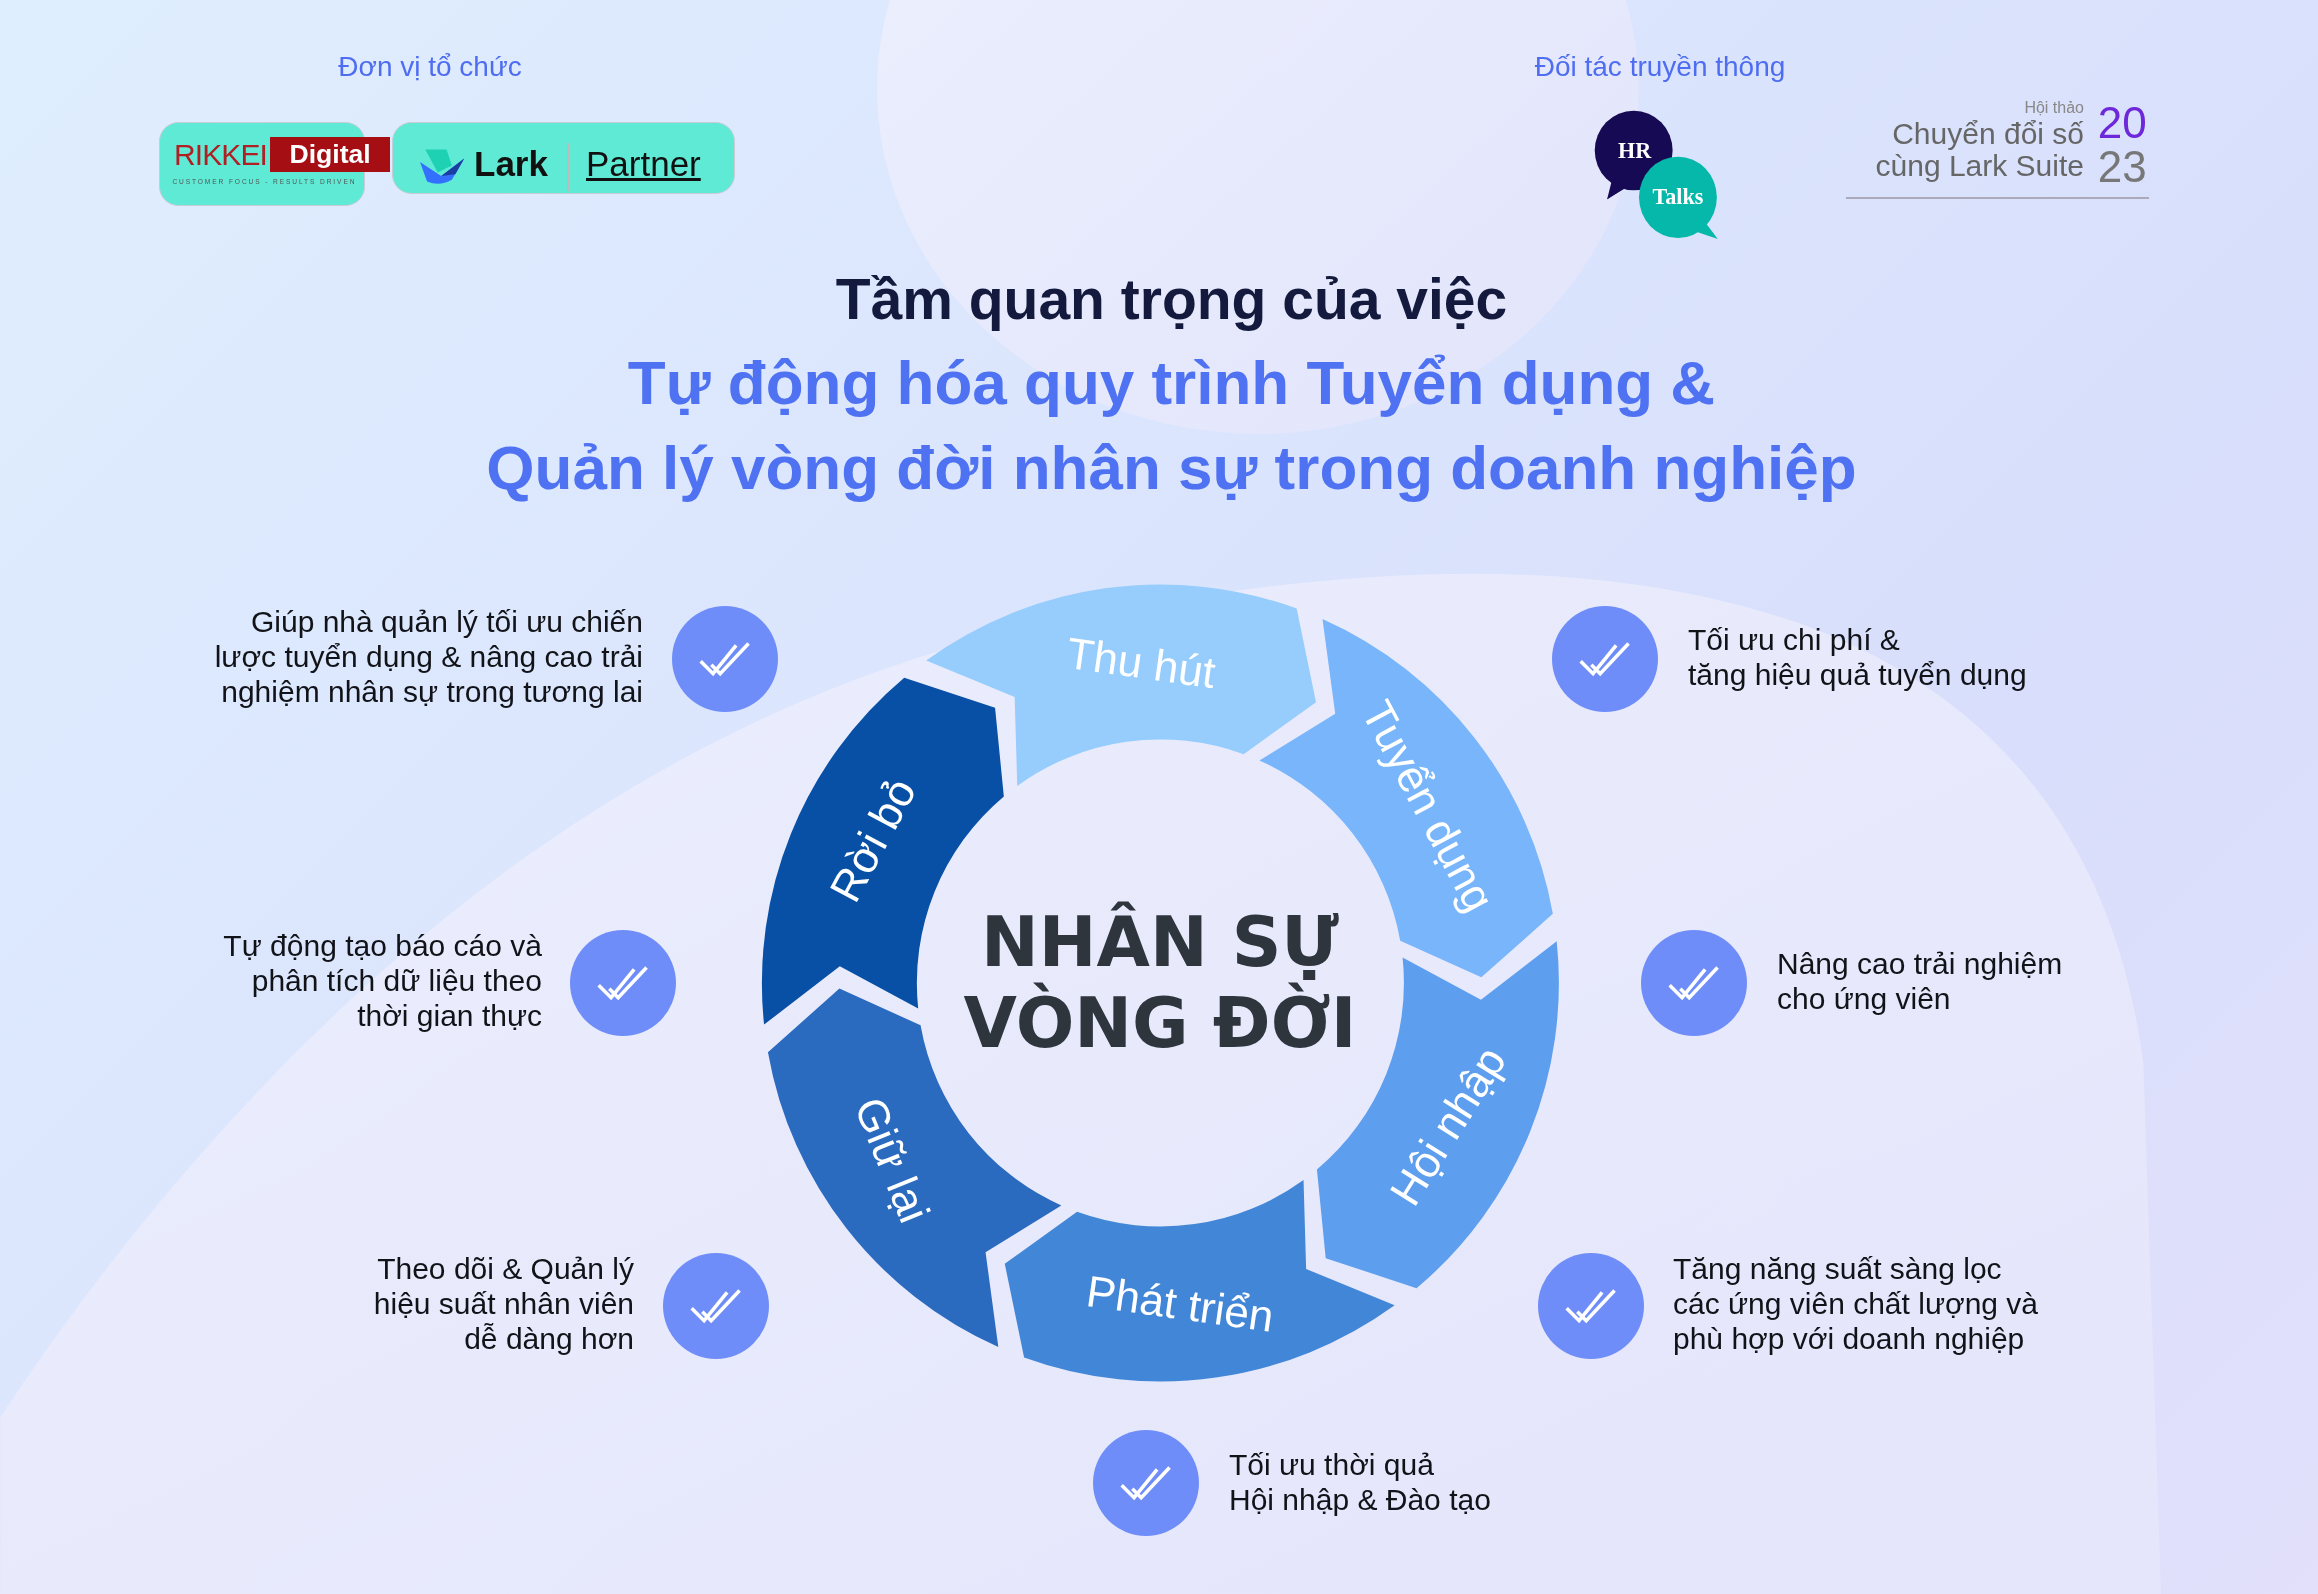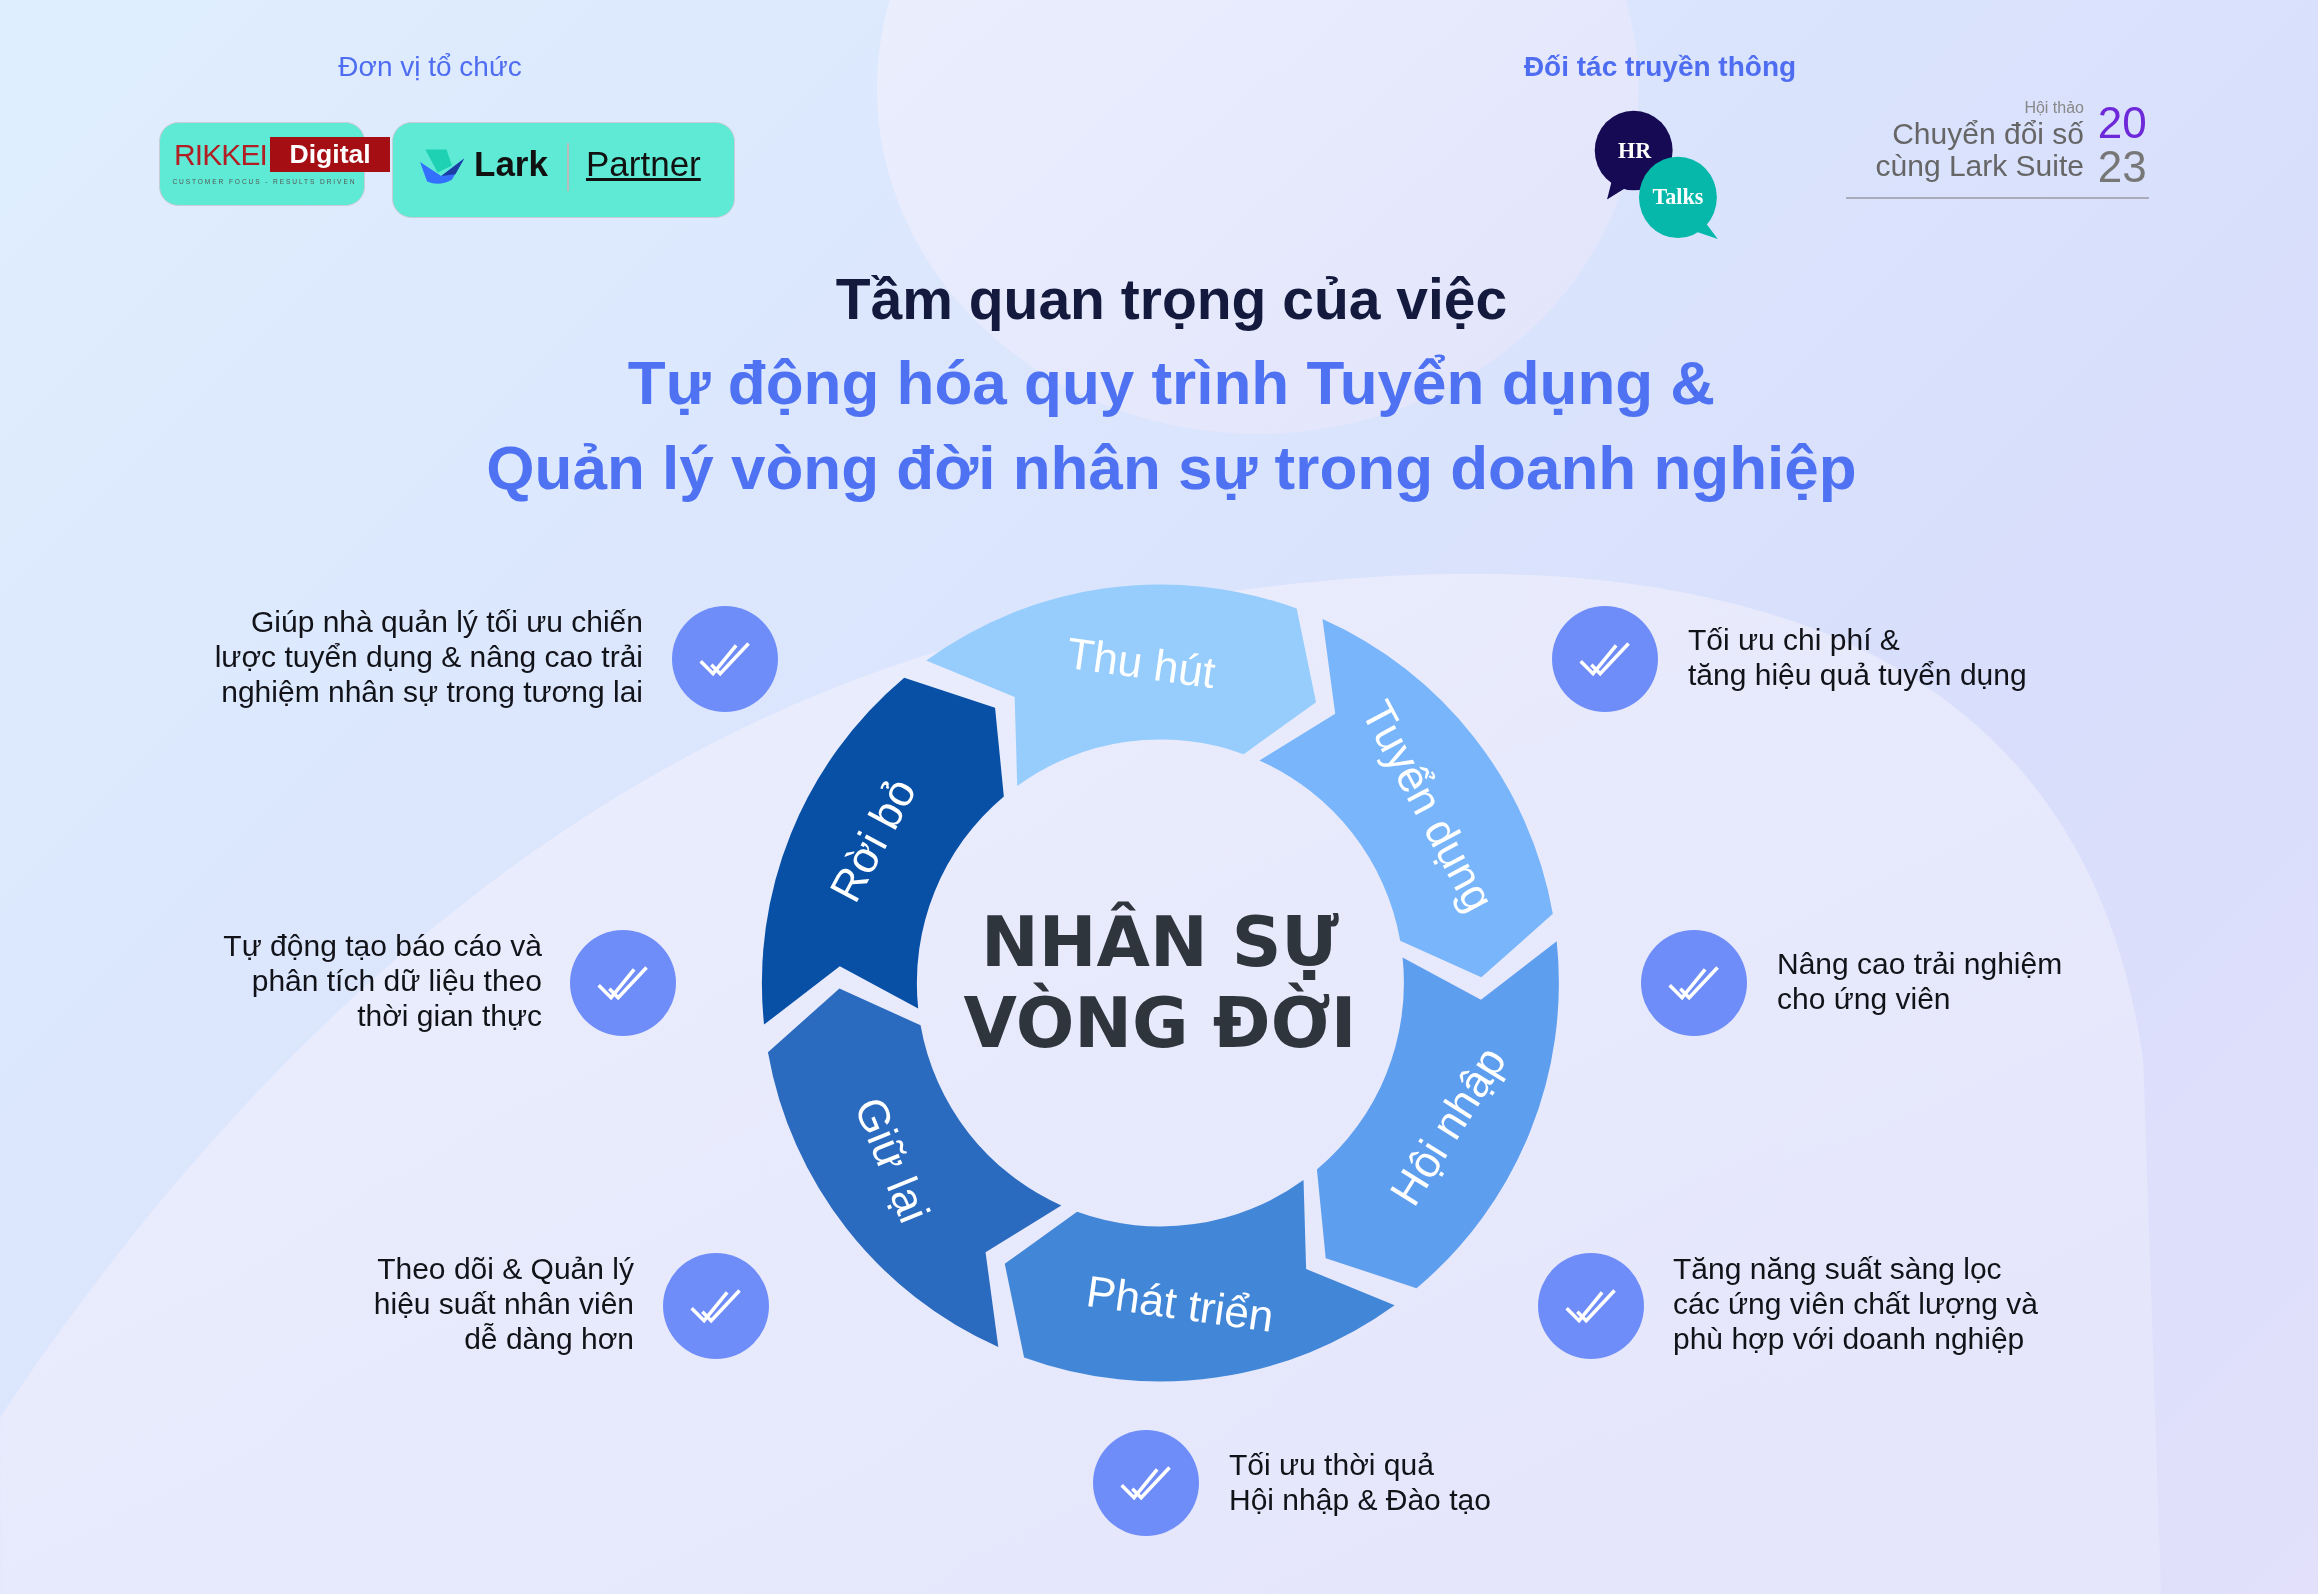--- a/index.html
+++ b/index.html
@@ -66,32 +66,32 @@
 <div class="sponsor-label" style="left:430px; top:51px;">Đơn vị tổ chức</div>
 
 <div class="logo-box" style="left:159px; top:122px; width:206px; height:84px;">
   <div class="abs" style="left:14px; top:14px; height:35px; display:flex; align-items:center;">
     <span style="font-size:30px; color:#b11f24; letter-spacing:-0.9px; font-family:'Liberation Sans',sans-serif;">RIKKEI</span>
     <span style="margin-left:3.5px; font-size:26.6px; font-weight:bold; color:#fff; background:#a50f14; padding:0 19px; line-height:35px;">Digital</span>
   </div>
   <div class="abs" style="left:12.4px; top:55px; font-size:6.6px; letter-spacing:1.9px; color:#555;">CUSTOMER FOCUS - RESULTS DRIVEN</div>
 </div>
 
-<div class="logo-box" style="left:392px; top:122px; width:343px; height:96px;">
+<div class="logo-box" style="left:392px; top:122px; width:343px; height:72px;">
   <svg class="abs" style="left:26.6px; top:23px;" width="46" height="39" viewBox="0 0 52 44">
     <path d="M6,4 L30,4 L36,22 L20,30 Z" fill="#1ed1b3"></path>
     <path d="M0,18 L24,34 L50,14 L36,38 Q22,46 8,40 Z" fill="#3370ff"></path>
     <path d="M24,34 L50,14 L40,32 Z" fill="#1b3ea3"></path>
   </svg>
   <div class="abs" style="left:81px; top:21px; font-size:35px; font-weight:bold; color:#111;">Lark</div>
   <div class="abs" style="left:174px; top:19.5px; width:1.8px; height:48px; background:#bbb;"></div>
   <div class="abs" style="left:193px; top:21px; font-size:35px; color:#111;text-decoration:underline;">Partner</div>
 </div>
 
-<div class="sponsor-label" style="left:1660px; top:51px;font-weight:bold;">Đối tác truyền thông</div>
+<div class="sponsor-label" style="left:1660px; top:51px;">Đối tác truyền thông</div>
 
 <svg class="abs" style="left:1585px; top:106px;" width="177" height="142" viewBox="0 0 200 160">
   <path d="M30,95 L25,105 L45,92 Z" fill="#170a55"></path>
   <ellipse cx="55" cy="50" rx="44" ry="45" fill="#170a55"></ellipse>
   <path d="M30,85 L25,105 L50,90 Z" fill="#170a55"></path>
   <ellipse cx="105" cy="103" rx="44" ry="46" fill="#05b8a9"></ellipse>
   <path d="M135,130 L150,150 L120,140 Z" fill="#05b8a9"></path>
   <text x="56" y="58" text-anchor="middle" font-family="Liberation Serif, serif" font-weight="bold" font-size="25" fill="#fff">HR</text>
   <text x="105" y="110" text-anchor="middle" font-family="Liberation Serif, serif" font-weight="bold" font-size="25" fill="#fff">Talks</text>
 </svg>

